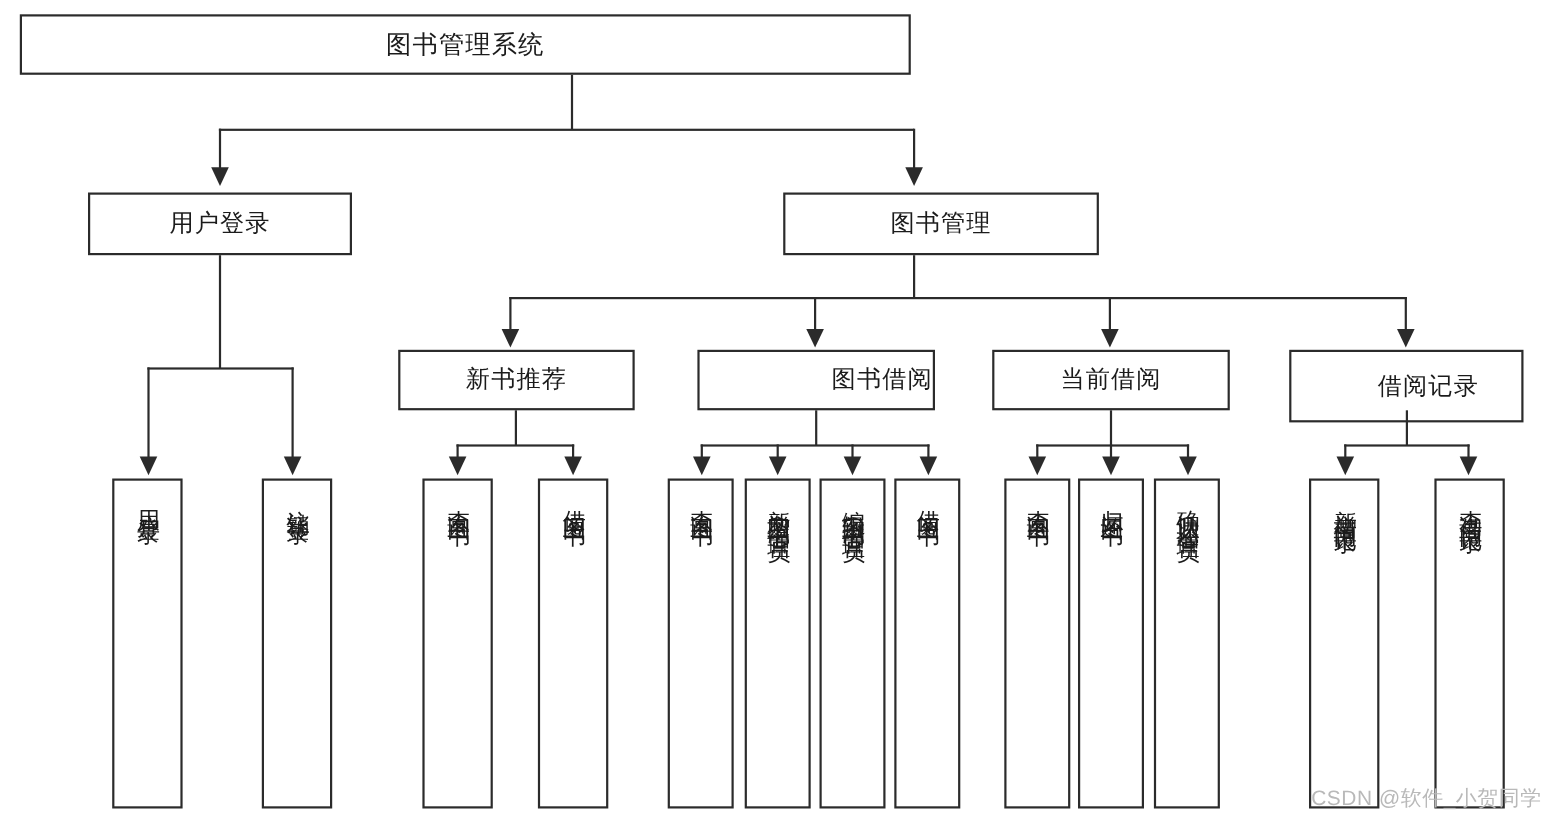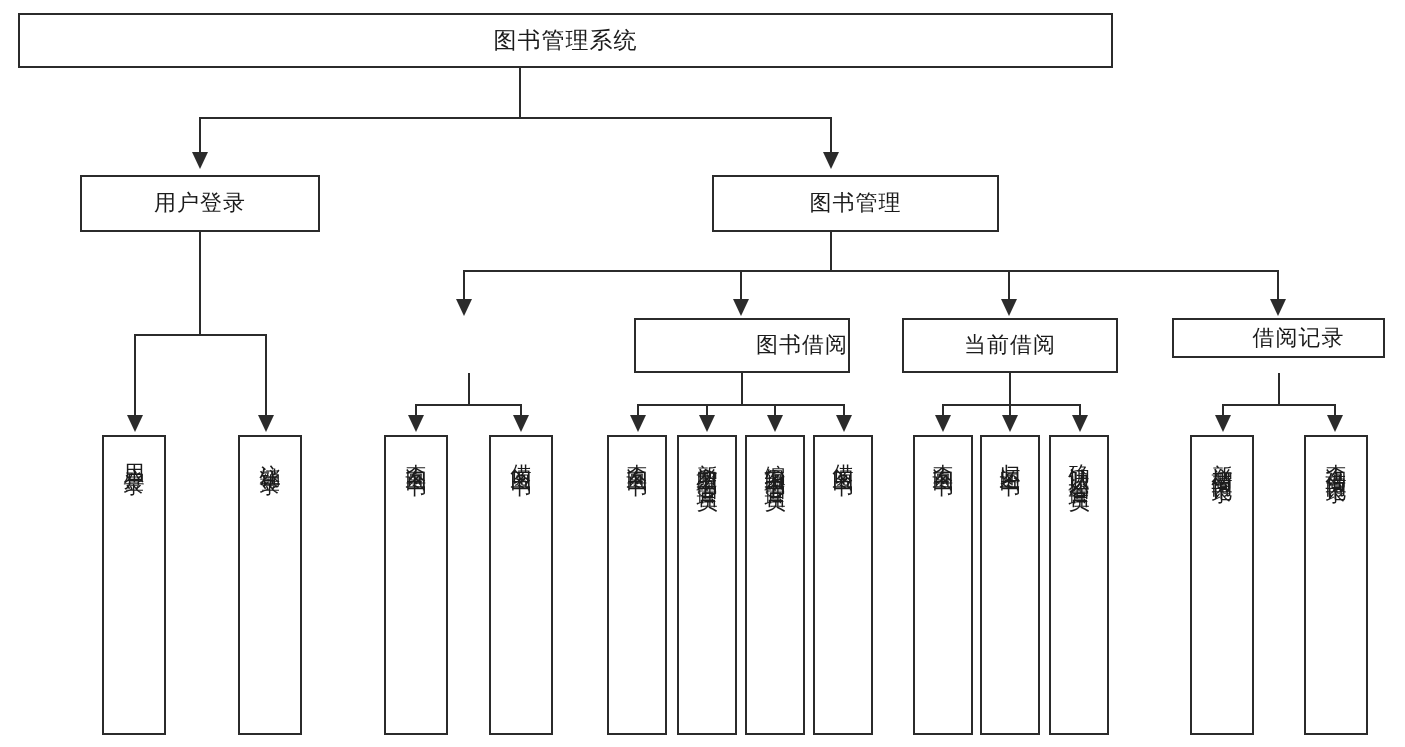--- a/index.html
+++ b/index.html
@@ -63,21 +63,21 @@
     white-space:nowrap;
     letter-spacing:0.5px;
     pointer-events:none;
   }
 </style>
 </head>
 <body>
 
 <div id="canvas">
 
-  <div class="node h root" style="left:18px;top:13px;width:1095px;height:55px;">
+  <div class="node h root" style="left:18px;top:13px;width:810px;height:55px;">
     <span>图书管理系统</span>
   </div>
 
   <div class="vline" style="left:519px;top:68px;width:2px;height:50px;"></div>
 
   <div class="hline" style="left:199px;top:117px;width:632px;height:2px;"></div>
 
   <div class="vline" style="left:199px;top:117px;width:2px;height:38px;"></div>
   <div class="arrow" style="left:192px;top:152px;"></div>
   <div class="vline" style="left:830px;top:117px;width:2px;height:38px;"></div>
@@ -101,27 +101,30 @@
   <div class="hline" style="left:463px;top:270px;width:816px;height:2px;"></div>
   <div class="vline" style="left:463px;top:270px;width:2px;height:32px;"></div>
   <div class="arrow" style="left:456px;top:299px;"></div>
   <div class="vline" style="left:740px;top:270px;width:2px;height:32px;"></div>
   <div class="arrow" style="left:733px;top:299px;"></div>
   <div class="vline" style="left:1008px;top:270px;width:2px;height:32px;"></div>
   <div class="arrow" style="left:1001px;top:299px;"></div>
   <div class="vline" style="left:1277px;top:270px;width:2px;height:32px;"></div>
   <div class="arrow" style="left:1270px;top:299px;"></div>
 
+  <div class="node h" style="left:362px;top:318px;width:215px;height:55px;">
+    <span>新书推荐</span>
+  </div>
   <div class="node h" style="left:634px;top:318px;width:216px;height:55px;justify-content:flex-end;">
     <span>图书借阅</span>
   </div>
   <div class="node h" style="left:902px;top:318px;width:216px;height:55px;">
     <span>当前借阅</span>
   </div>
-  <div class="node h" style="left:1172px;top:318px;width:213px;height:40px;padding-left:40px;">
+  <div class="node h" style="left:1172px;top:318px;width:213px;height:66px;padding-left:40px;">
     <span>借阅记录</span>
   </div>
 
   <div class="vline" style="left:468px;top:373px;width:2px;height:32px;"></div>
   <div class="hline" style="left:415px;top:404px;width:107px;height:2px;"></div>
   <div class="vline" style="left:415px;top:404px;width:2px;height:14px;"></div>
   <div class="arrow" style="left:408px;top:415px;"></div>
   <div class="vline" style="left:520px;top:404px;width:2px;height:14px;"></div>
   <div class="arrow" style="left:513px;top:415px;"></div>
 
@@ -189,14 +192,15 @@
     <span class="vtext">确认归还（管理员）</span>
   </div>
 
   <div class="node v" style="left:1190px;top:435px;width:64px;height:300px;">
     <span class="vtext">新增借阅记录</span>
   </div>
   <div class="node v" style="left:1304px;top:435px;width:64px;height:300px;">
     <span class="vtext">查询借阅记录</span>
   </div>
 
+  <div id="watermark" style="left:1192px;top:713px;">CSDN @软件_小贺同学</div>
 
 </div>
 
 </body></html>

